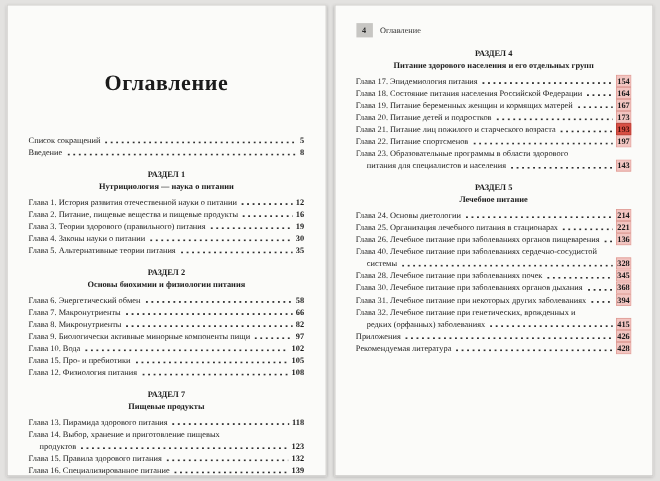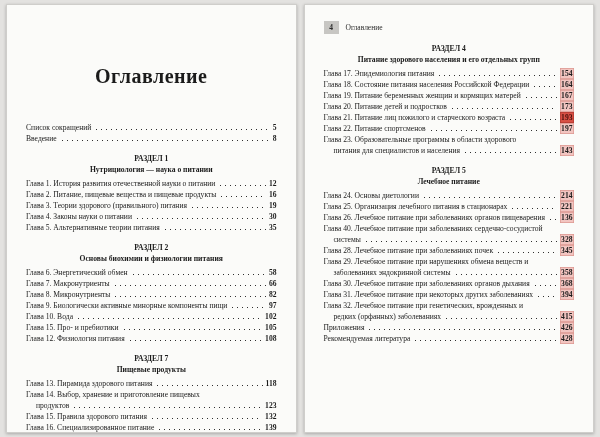--- a/index.html
+++ b/index.html
@@ -302,28 +302,20 @@
           </div>
         </div>
         <div class="entry">
           <div class="row">
             <span class="txt">Глава 28. Лечебное питание при заболеваниях почек</span>
             <span class="leader"></span>
             <span class="pg hl">345</span>
           </div>
         </div>
         <div class="entry">
-          <div class="line">Глава 29. Лечебное питание при нарушениях обмена веществ и</div>
-          <div class="row cont">
-            <span class="txt">заболеваниях эндокринной системы</span>
-            <span class="leader"></span>
-            <span class="pg hl">358</span>
-          </div>
-        </div>
-        <div class="entry">
           <div class="row">
             <span class="txt">Глава 30. Лечебное питание при заболеваниях органов дыхания</span>
             <span class="leader"></span>
             <span class="pg hl">368</span>
           </div>
         </div>
         <div class="entry">
           <div class="row">
             <span class="txt">Глава 31. Лечебное питание при некоторых других заболеваниях</span>
             <span class="leader"></span>

